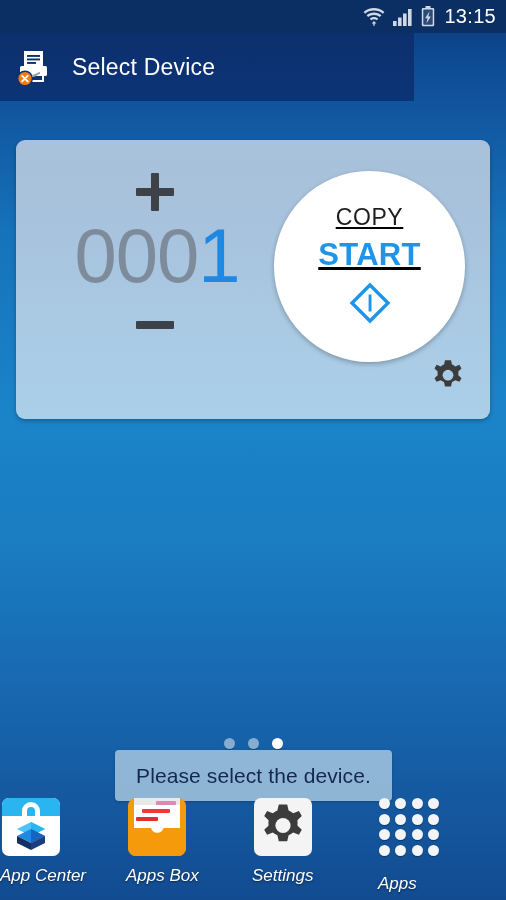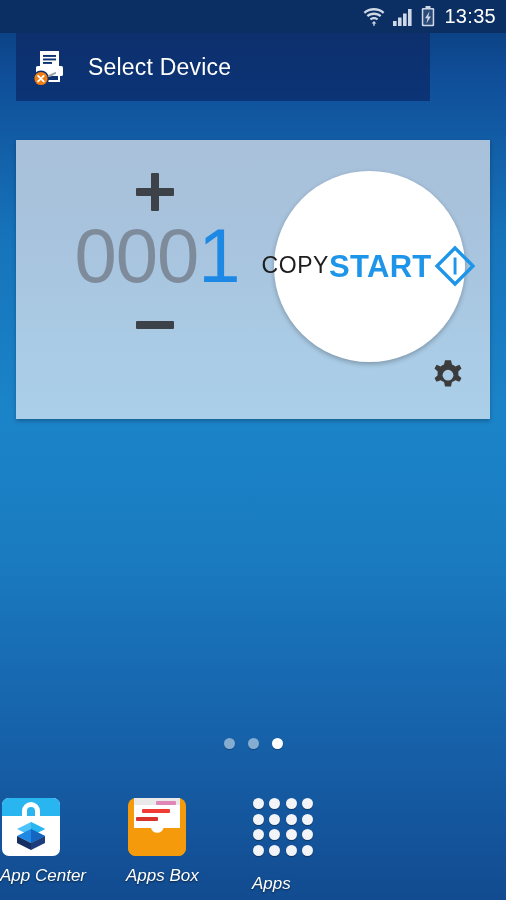--- a/index.html
+++ b/index.html
@@ -56,21 +56,20 @@
   .titlebar {
     position: absolute;
     top: 33px; left: 0;
     width: 414px;
     height: 68px;
     background: linear-gradient(180deg, #0d2f6d 0%, #0c3272 55%, #0b3476 100%);
     display: flex;
     align-items: center;
     box-sizing: border-box;
     padding-left: 14px;
-    margin-left: 16px;
   }
   .title-icon-wrap {
     position: relative;
     width: 42px;
     height: 42px;
     flex: none;
   }
   .title-text {
     color: #ffffff;
     font-size: 23px;
@@ -79,21 +78,21 @@
     letter-spacing: 0.2px;
   }
 
   
   .card {
     position: absolute;
     left: 16px;
     top: 140px;
     width: 474px;
     height: 279px;
-    border-radius: 0;
+    border-radius: 9px;
     background: linear-gradient(180deg, #a9c1db 0%, #a8c3dd 35%, #aacbe5 72%, #abcfe9 100%);
     box-shadow: 0 2px 4px rgba(0,0,0,0.28);
     box-sizing: border-box;
   }
 
   .plus-btn, .minus-btn {
     position: absolute;
     left: 108px;
     width: 62px;
     height: 44px;
@@ -146,23 +145,24 @@
   .start-btn {
     position: absolute;
     left: 258px;
     top: 31px;
     width: 191px;
     height: 191px;
     border-radius: 50%;
     background: #ffffff;
     box-shadow: 0 2px 5px rgba(0,0,0,0.27);
     display: flex;
-    flex-direction: row;
+    flex-direction: column;
     align-items: center;
     justify-content: center;
+    text-decoration: underline;
   }
   .start-copy {
     color: #1d1d1d;
     font-size: 23px;
     letter-spacing: 0.6px;
     margin-bottom: 2px;
   }
   .start-word {
     color: #1e95e8;
     font-size: 31px;
@@ -301,21 +301,21 @@
 
       <span>
         <svg class="ic" width="14" height="21" viewBox="0 0 14 21">
           <rect x="4.5" y="0" width="5" height="2" fill="#cfd8e6"></rect>
           <rect x="0.8" y="2" width="12.4" height="18.2" rx="1.2" fill="#cfd8e6"></rect>
           <rect x="2.3" y="3.5" width="9.4" height="15.2" rx="0.6" fill="#2a4a77"></rect>
           <path d="M8.6 5.2 L4.1 12.2 L6.6 12.2 L5.4 17.6 L9.9 10.4 L7.3 10.4 Z" fill="#cfd8e6"></path>
         </svg>
       </span>
     </div>
-    <div class="status-time">13:35</div>
+    <div class="status-time">13:15</div>
   </div>
 
   <div class="titlebar">
     <div class="title-icon-wrap">
       <svg width="42" height="42" viewBox="0 0 42 42">
 
         <rect x="10" y="5" width="19" height="16" fill="#ffffff"></rect>
         <g fill="#0c3272">
           <rect x="13" y="9" width="13" height="1.9"></rect>
           <rect x="13" y="12.5" width="13" height="1.9"></rect>
@@ -371,20 +371,23 @@
       </svg>
     </div>
   </div>
 
   <div class="dots">
     <div class="dot"></div>
     <div class="dot"></div>
     <div class="dot active"></div>
   </div>
 
+  <div class="toast">
+    <span class="toast-text">Please select the device.</span>
+  </div>
 
   <div class="dock">
 
     <div class="dock-item">
       <div class="dock-icon">
         <svg width="62" height="62" viewBox="0 0 62 62">
           <rect x="2" y="2" width="58" height="58" rx="7" fill="#ffffff"></rect>
           <path d="M2 9 a7 7 0 0 1 7 -7 h44 a7 7 0 0 1 7 7 v11 h-58 z" fill="#29b6f0"></path>
           <path d="M22 20 v-5 a9 9 0 0 1 18 0 v5 h-5 v-5 a4 4 0 0 0 -8 0 v5 z" fill="#ffffff"></path>
           <path d="M2 20 h58 v3 l-3.6 -2.4 -3.6 2.4 -3.6 -2.4 -3.6 2.4 -3.6 -2.4 -3.6 2.4 -3.6 -2.4 -3.6 2.4 -3.6 -2.4 -3.6 2.4 -3.6 -2.4 -3.6 2.4 -3.6 -2.4 -3.6 2.4 z" fill="#ffffff"></path>
@@ -409,20 +412,30 @@
           <rect x="30" y="5" width="20" height="4" rx="1" fill="#e087b8"></rect>
           <rect x="16" y="13" width="28" height="4" rx="1" fill="#ef3b33"></rect>
           <rect x="10" y="21" width="22" height="4" rx="1" fill="#d8342d"></rect>
           <path d="M2 32 h58 v20 a8 8 0 0 1 -8 8 h-42 a8 8 0 0 1 -8 -8 z" fill="#f59b0b"></path>
           <path d="M25 32 a6.5 6.5 0 0 0 12.5 0 z" fill="#ffffff"></path>
         </svg>
       </div>
       <div class="dock-label">Apps Box</div>
     </div>
 
+    <div class="dock-item">
+      <div class="dock-icon">
+        <svg width="62" height="62" viewBox="0 0 62 62">
+          <rect x="2" y="2" width="58" height="58" rx="7" fill="#f4f4f4"></rect>
+          <path fill="#3c3c3c" d="M31 8.5 l4.2 0 1.4 6.0 a18 18 0 0 1 4.6 2.7 l5.7 -2.2 2.9 5.0 -4.4 4.2 a18 18 0 0 1 0 5.3 l4.4 4.2 -2.9 5.0 -5.7 -2.2 a18 18 0 0 1 -4.6 2.7 l-1.4 6.0 -4.2 0 -4.2 0 -1.4 -6.0 a18 18 0 0 1 -4.6 -2.7 l-5.7 2.2 -2.9 -5.0 4.4 -4.2 a18 18 0 0 1 0 -5.3 l-4.4 -4.2 2.9 -5.0 5.7 2.2 a18 18 0 0 1 4.6 -2.7 l1.4 -6.0 z"></path>
+          <circle cx="31" cy="29.5" r="7.6" fill="#f4f4f4"></circle>
+        </svg>
+      </div>
+      <div class="dock-label">Settings</div>
+    </div>
 
     <div class="dock-item">
       <div class="apps-grid">
         <span class="apps-dot"></span>
           <span class="apps-dot"></span>
           <span class="apps-dot"></span>
           <span class="apps-dot"></span>
         <span class="apps-dot"></span>
           <span class="apps-dot"></span>
           <span class="apps-dot"></span>

